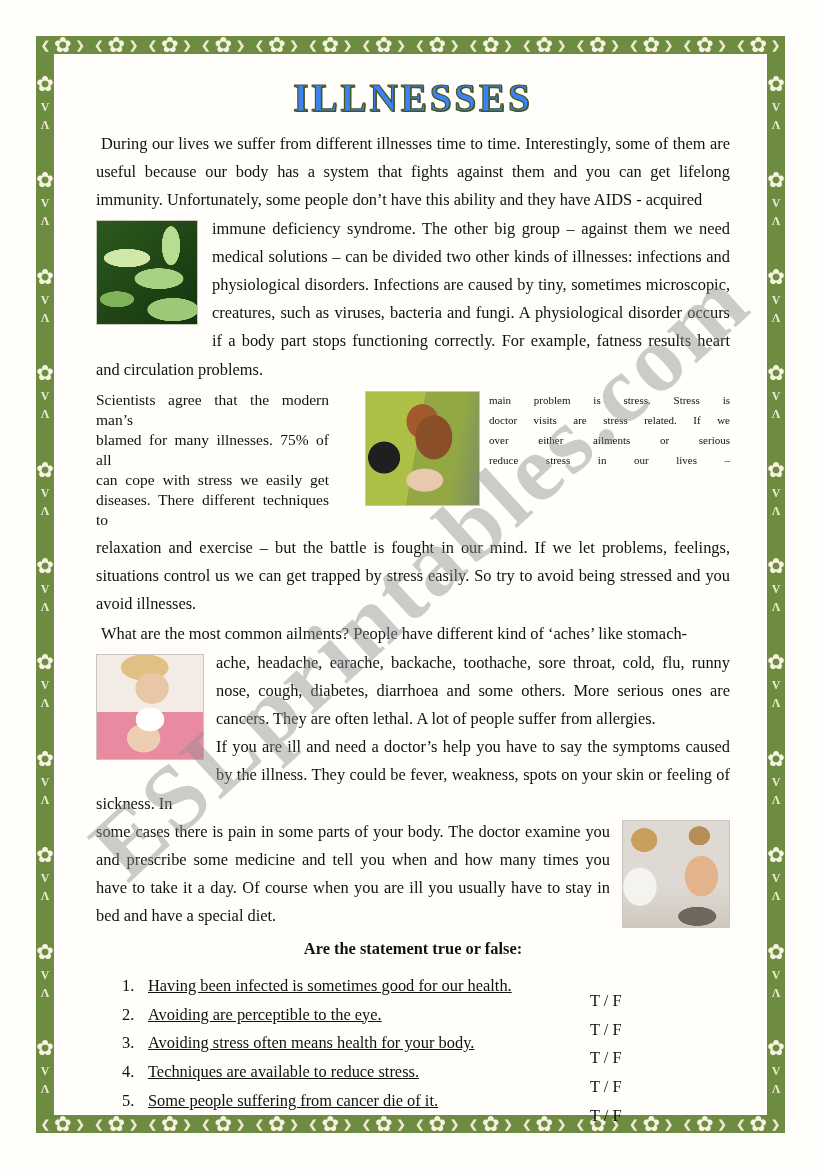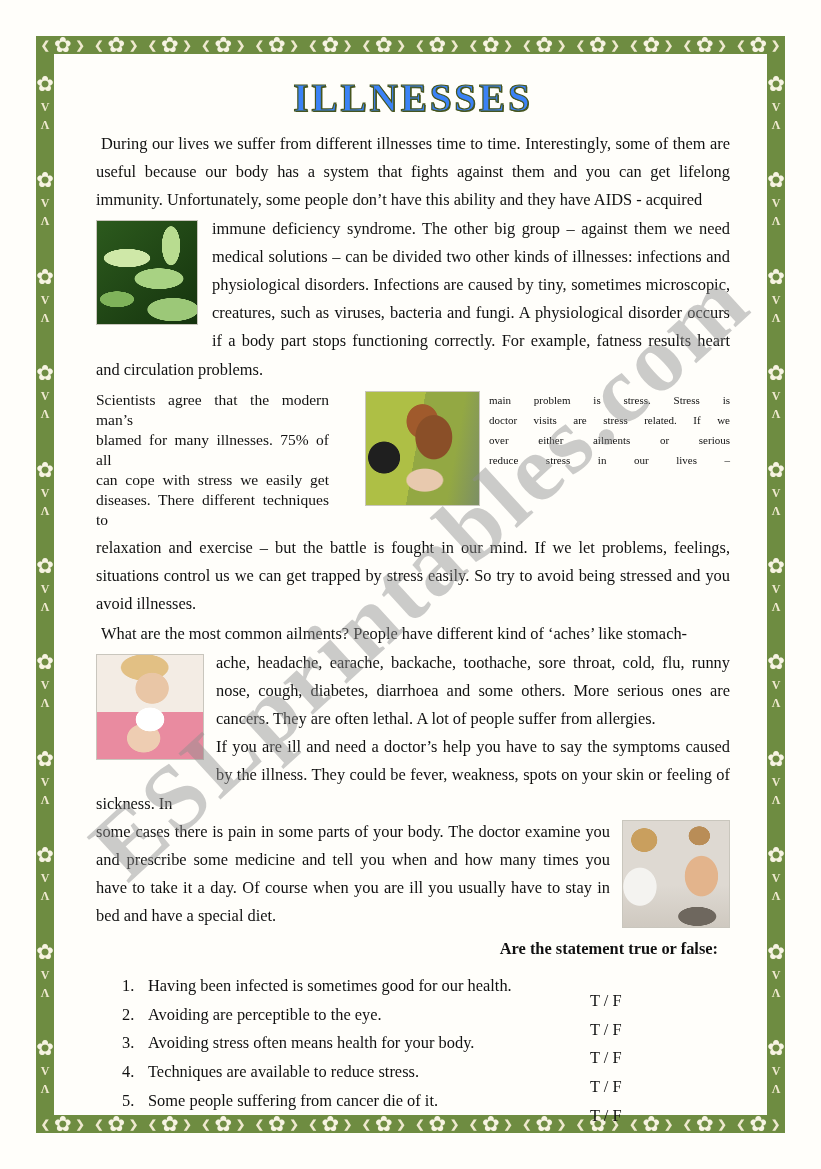--- a/index.html
+++ b/index.html
@@ -64,22 +64,22 @@
     background:
       radial-gradient(ellipse 22px 20px at 20% 18%,#c99f5e 0 58%,rgba(0,0,0,0) 61%),
       radial-gradient(ellipse 18px 16px at 72% 14%,#b98d57 0 58%,rgba(0,0,0,0) 61%),
       radial-gradient(ellipse 28px 34px at 74% 52%,#e3b48c 0 58%,rgba(0,0,0,0) 61%),
       radial-gradient(ellipse 28px 32px at 16% 62%,#f4f3f0 0 58%,rgba(0,0,0,0) 61%),
       radial-gradient(ellipse 32px 16px at 70% 90%,#6e675e 0 58%,rgba(0,0,0,0) 61%),
       linear-gradient(180deg,#ded9d2 0 60%,#cfc9c0 100%);}
 
   
   .quiz{margin-top:2px;}
-  .quiz-heading{font-weight:bold;margin:4px 12px 9px;text-align:right;}
-  .quiz-row{position:relative;padding-left:26px;height:28.7px;text-align:left;}
+  .quiz-heading{font-weight:bold;margin:4px 0 9px;text-align:center;}
+  .quiz-row{position:relative;padding-left:26px;height:28.7px;text-align:left;text-decoration:underline;}
   .q-num{display:inline-block;width:26px;}
   .q-tf{position:absolute;left:494px;top:0;margin-top:15px;}
 </style>
 </head>
 <body>
 
 <div class="sheet">
 
   <div class="strip h-strip strip-top">
       <span class="h-unit">

